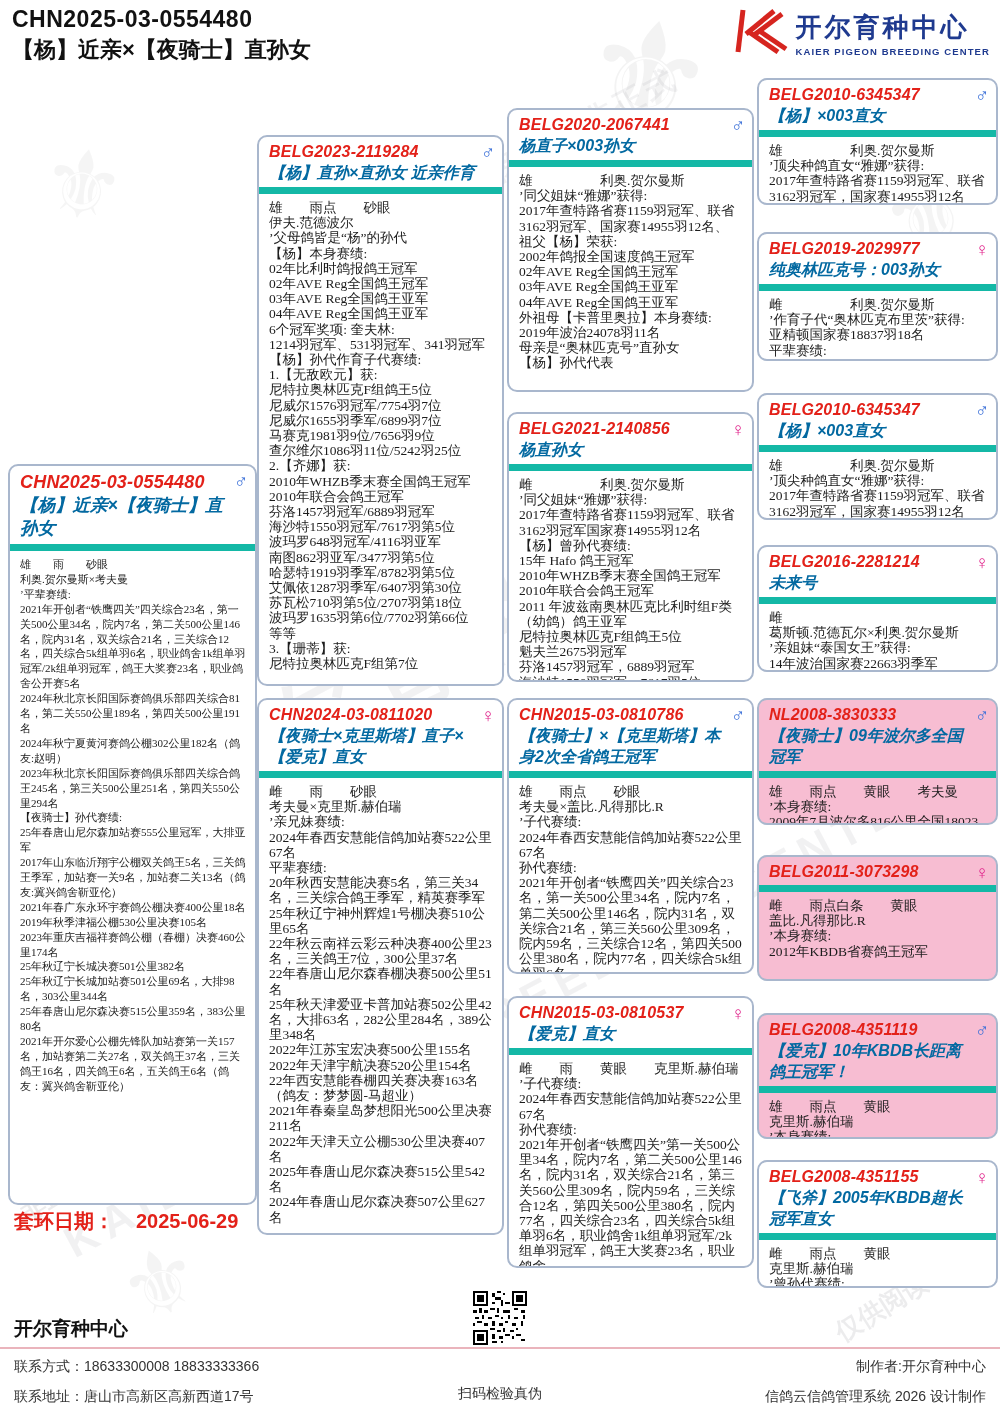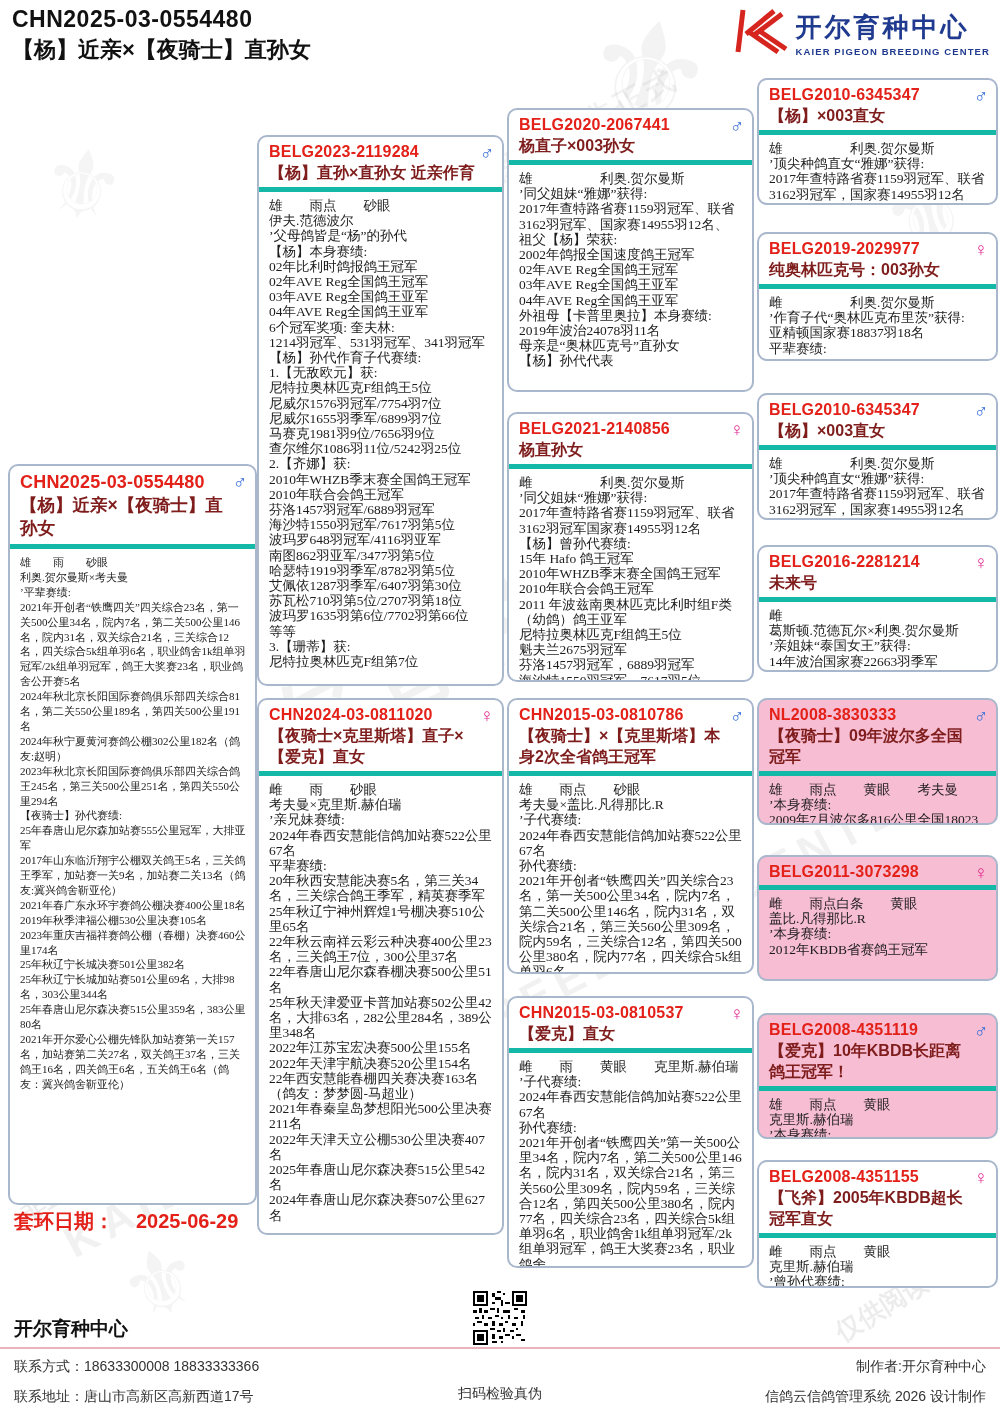--- a/index.html
+++ b/index.html
@@ -32,23 +32,23 @@
   .logo-cn { font-size:26px; font-weight:800; color:#1f3a8f; letter-spacing:3px; }
   .logo-en { font-size:9.5px; font-weight:700; color:#1f3a8f; letter-spacing:1.1px; margin-top:1px; }
 
   
   .box {
     position:absolute; background:#fff;
     border:2px solid #a9b7cd; border-radius:10px;
     display:flex; flex-direction:column; overflow:hidden;
   }
   .box.pink { background:#f7bdd2; }
-  .box-head { position:relative; padding:6px 26px 4px 10px; border-bottom:5px solid #14b8a6; }
+  .box-head { position:relative; padding:6px 26px 4px 10px; border-bottom:7px solid #14b8a6;font-style:italic; }
   .ring { font-size:16px; font-weight:700; color:#e32119; letter-spacing:.2px; }
-  .btitle { font-size:16px; font-weight:700; color:#7f1d1d; line-height:21px; margin-top:1px; }
+  .btitle { font-size:16px; font-weight:700; color:#0369a1; line-height:21px; margin-top:1px; }
   .sex { position:absolute; top:5px; right:8px; font-size:19px; font-weight:700; }
   .sex.male { color:#3a6fd8; }
   .sex.female { color:#e0218a; }
   .bbody {
     flex:1; overflow:hidden; padding:6px 9px 4px 10px;
     font-family:"Liberation Serif", serif;
     font-size:13.5px; line-height:15.2px; color:#1c1c1c; white-space:pre-line;
   }
   .b0 { left:8px;  top:464px;  width:249px; height:741px; }
   .b0 .ring { font-size:18px; }

